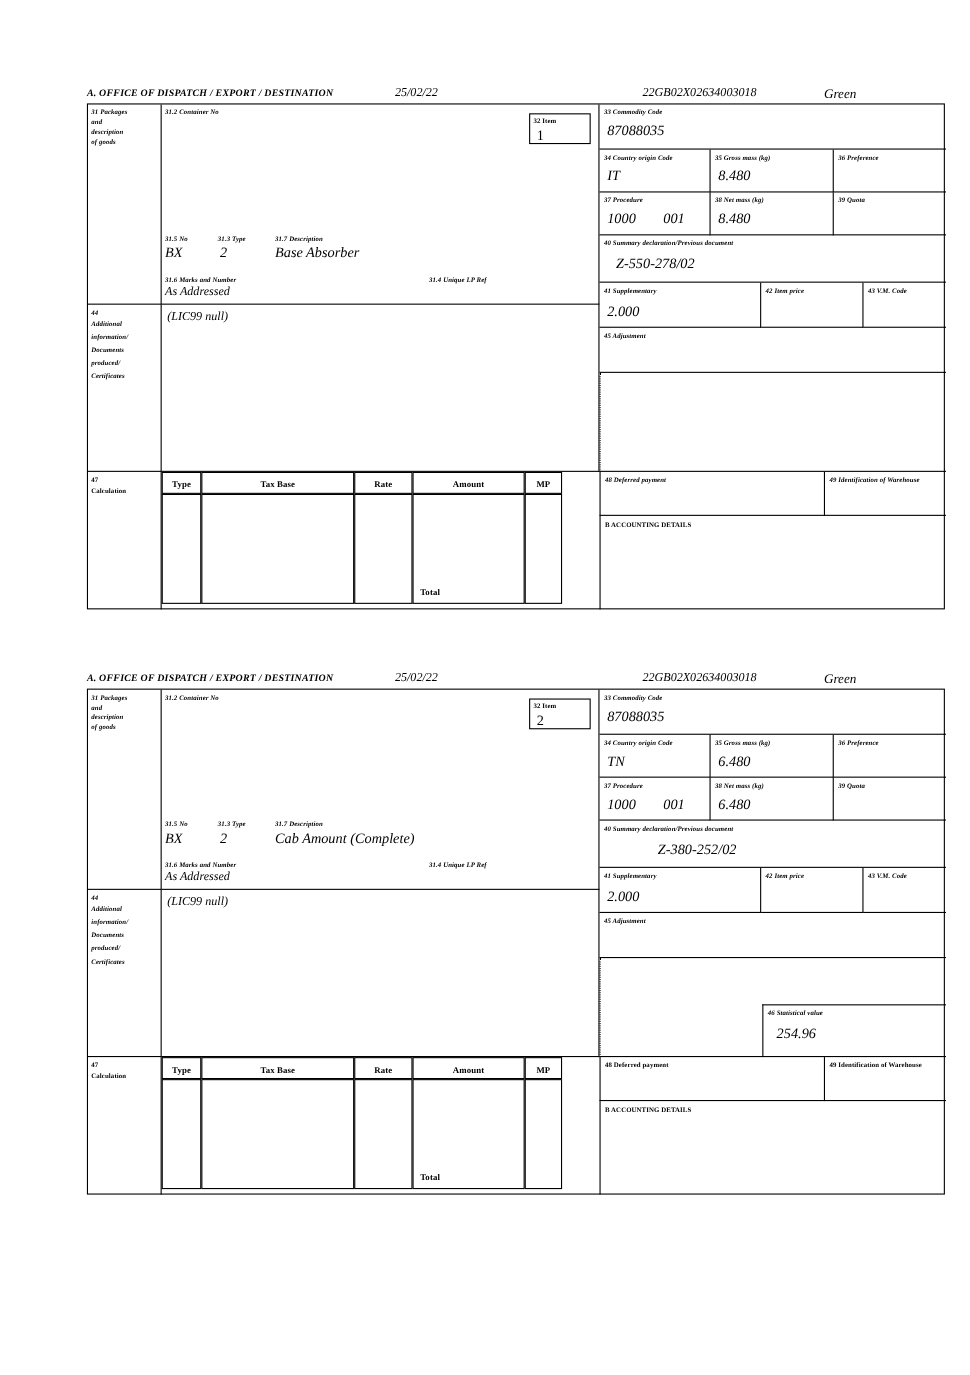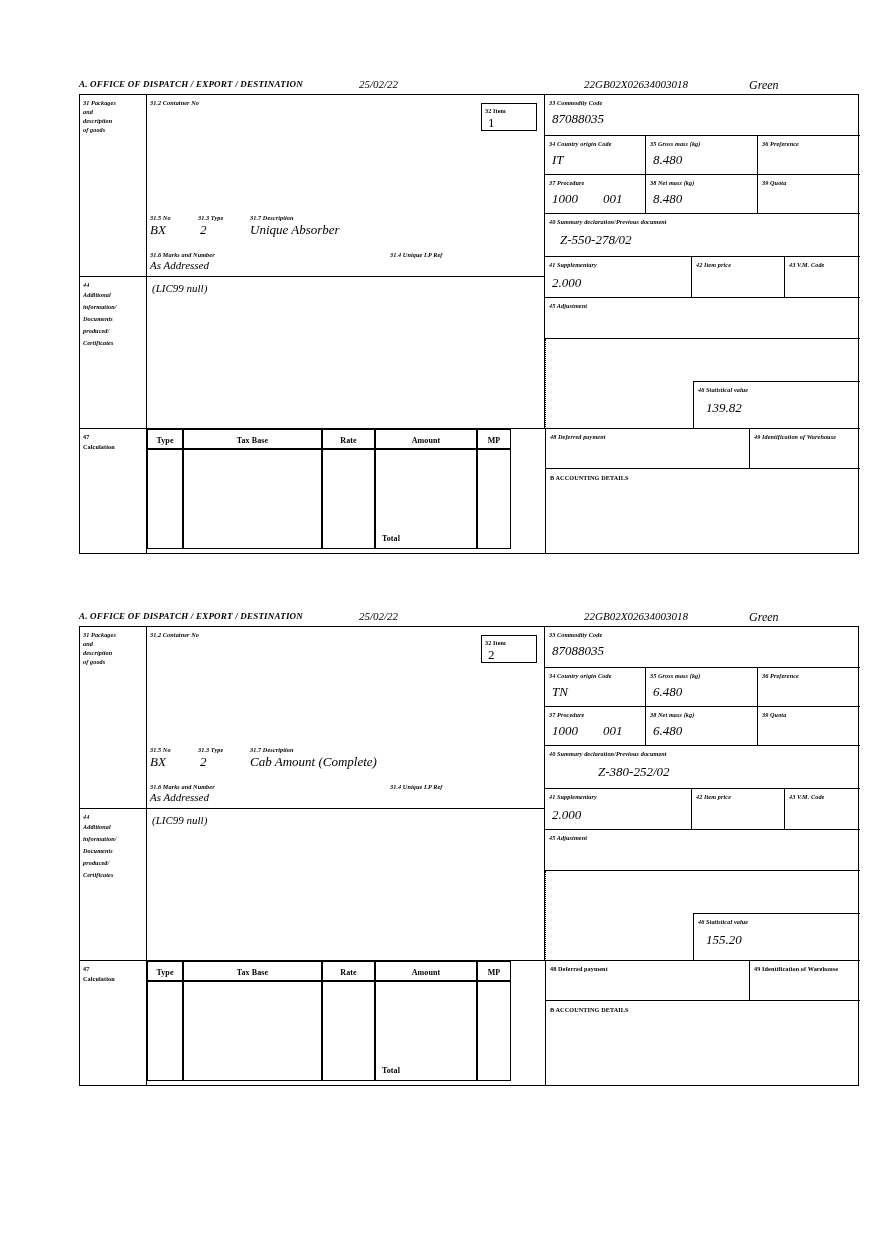--- a/index.html
+++ b/index.html
@@ -141,21 +141,21 @@
 
       <div class="cell br bb" style="left:67px;top:0;width:398px;height:182px;">
         <div class="lbl" style="position:absolute;left:3px;top:3px;">31.2 Container No</div>
         <div class="val" style="position:absolute;left:6px;top:13px;"></div>
 
         <div class="lbl" style="position:absolute;left:3px;top:118px;">31.5 No</div>
         <div class="lbl" style="position:absolute;left:51px;top:118px;">31.3 Type</div>
         <div class="lbl" style="position:absolute;left:103px;top:118px;">31.7 Description</div>
         <div class="val-lg" style="position:absolute;left:3px;top:127px;">BX</div>
         <div class="val-lg" style="position:absolute;left:53px;top:127px;">2</div>
-        <div class="val-lg" style="position:absolute;left:103px;top:127px;">Unique Absorber</div>
+        <div class="val-lg" style="position:absolute;left:103px;top:127px;">Base Absorber</div>
 
         <div class="lbl" style="position:absolute;left:3px;top:155px;">31.6 Marks and Number</div>
         <div class="lbl" style="position:absolute;left:243px;top:155px;">31.4 Unique LP Ref</div>
         <div class="val" style="position:absolute;left:3px;top:164px;">As Addressed</div>
         <div class="val" style="position:absolute;left:310px;top:164px;"></div>
       </div>
 
       <div class="cell full" style="left:401px;top:8px;width:56px;height:28px;background:#fff;">
         <div class="lbl" style="position:absolute;left:3px;top:2px;">32 Item</div>
         <div class="val-lg" style="position:absolute;left:6px;top:11px;">1</div>
@@ -224,24 +224,20 @@
         <div class="val" style="position:absolute;left:5px;top:5px;">(LIC99 null)</div>
       </div>
 
       <div class="cell bb" style="left:465px;top:203px;width:315px;height:41px;">
         <div class="lbl" style="position:absolute;left:4px;top:3px;">45 Adjustment</div>
         <div class="val-lg" style="position:absolute;left:7px;top:18px;"></div>
       </div>
 
       <div class="cell bb" style="left:465px;top:244px;width:315px;height:90px;">
         <div class="cell dotted-l" style="left:0px;top:0px;width:1px;height:90px;"></div>
-        <div class="cell bl bt" style="left:148px;top:42px;width:167px;height:48px;border-left:1px solid #000;border-top:1px solid #000;">
-          <div class="lbl" style="position:absolute;left:4px;top:3px;">46 Statistical value</div>
-          <div class="val-lg" style="position:absolute;left:12px;top:18px;">139.82</div>
-        </div>
       </div>
 
       <div class="cell br" style="left:0;top:334px;width:67px;height:125px;">
         <div class="lbl" style="position:absolute;left:3px;top:3px;">47</div>
         <div class="lbl" style="position:absolute;left:3px;top:13px;">Calculation</div>
       </div>
 
       <div class="calcgrid" style="left:67px;top:334px;width:398px;height:125px;">
         <div class="calccell" style="left:0px;top:0px;width:36px;height:20px;">
           <div class="lbl ctr" style="position:absolute;left:0;right:0;top:6px;font-size:8px;">Type</div>
@@ -386,21 +382,21 @@
 
       <div class="cell bb" style="left:465px;top:203px;width:315px;height:41px;">
         <div class="lbl" style="position:absolute;left:4px;top:3px;">45 Adjustment</div>
         <div class="val-lg" style="position:absolute;left:7px;top:18px;"></div>
       </div>
 
       <div class="cell bb" style="left:465px;top:244px;width:315px;height:90px;">
         <div class="cell dotted-l" style="left:0px;top:0px;width:1px;height:90px;"></div>
         <div class="cell" style="left:148px;top:42px;width:167px;height:48px;border-left:1px solid #000;border-top:1px solid #000;">
           <div class="lbl" style="position:absolute;left:4px;top:3px;">46 Statistical value</div>
-          <div class="val-lg" style="position:absolute;left:12px;top:18px;">155.20</div>
+          <div class="val-lg" style="position:absolute;left:12px;top:18px;">254.96</div>
         </div>
       </div>
 
       <div class="cell br" style="left:0;top:334px;width:67px;height:125px;">
         <div class="lbl" style="position:absolute;left:3px;top:3px;">47</div>
         <div class="lbl" style="position:absolute;left:3px;top:13px;">Calculation</div>
       </div>
 
       <div class="calcgrid" style="left:67px;top:334px;width:398px;height:125px;">
         <div class="calccell" style="left:0px;top:0px;width:36px;height:20px;">

